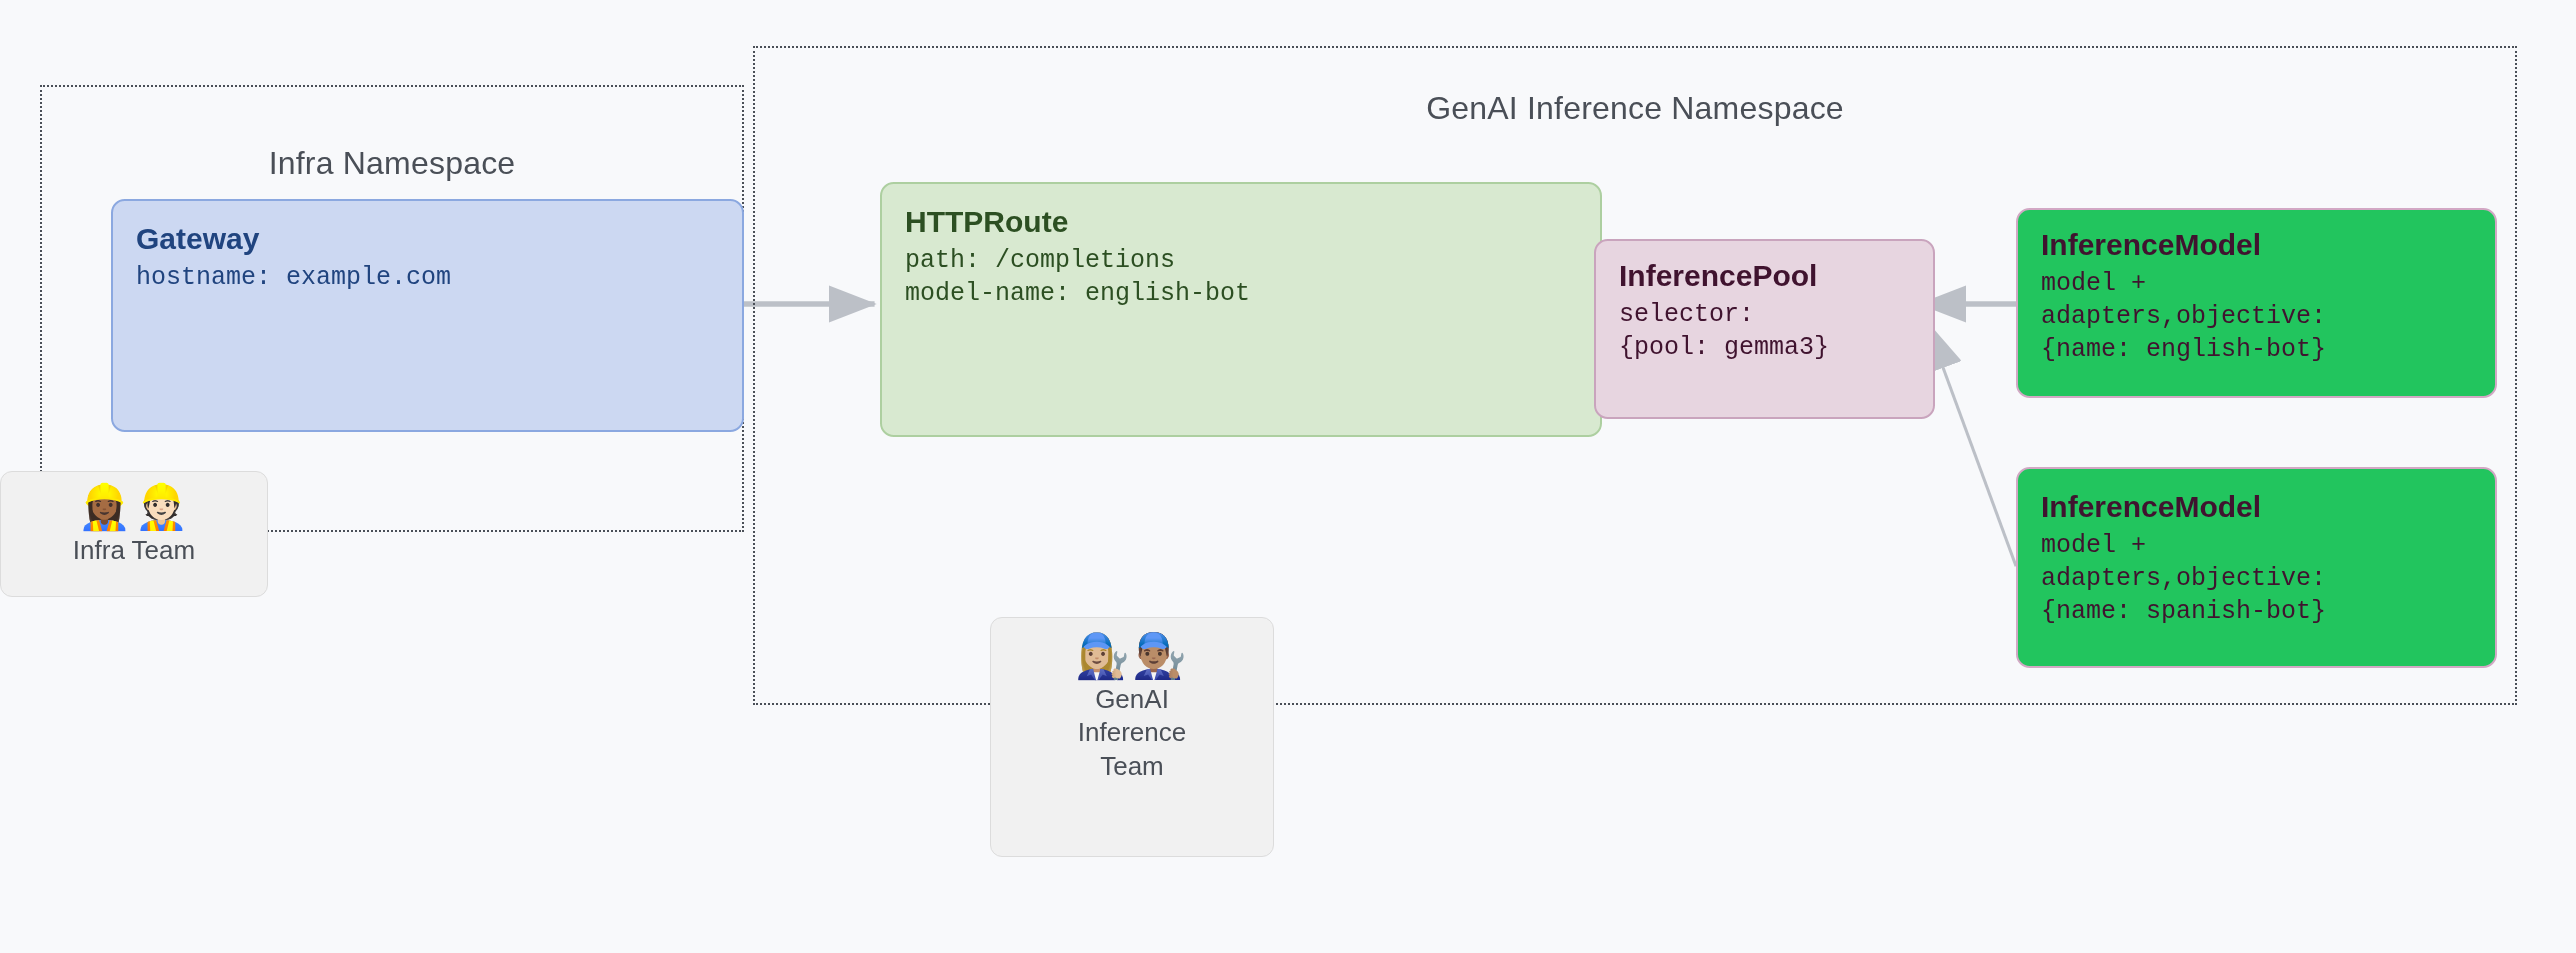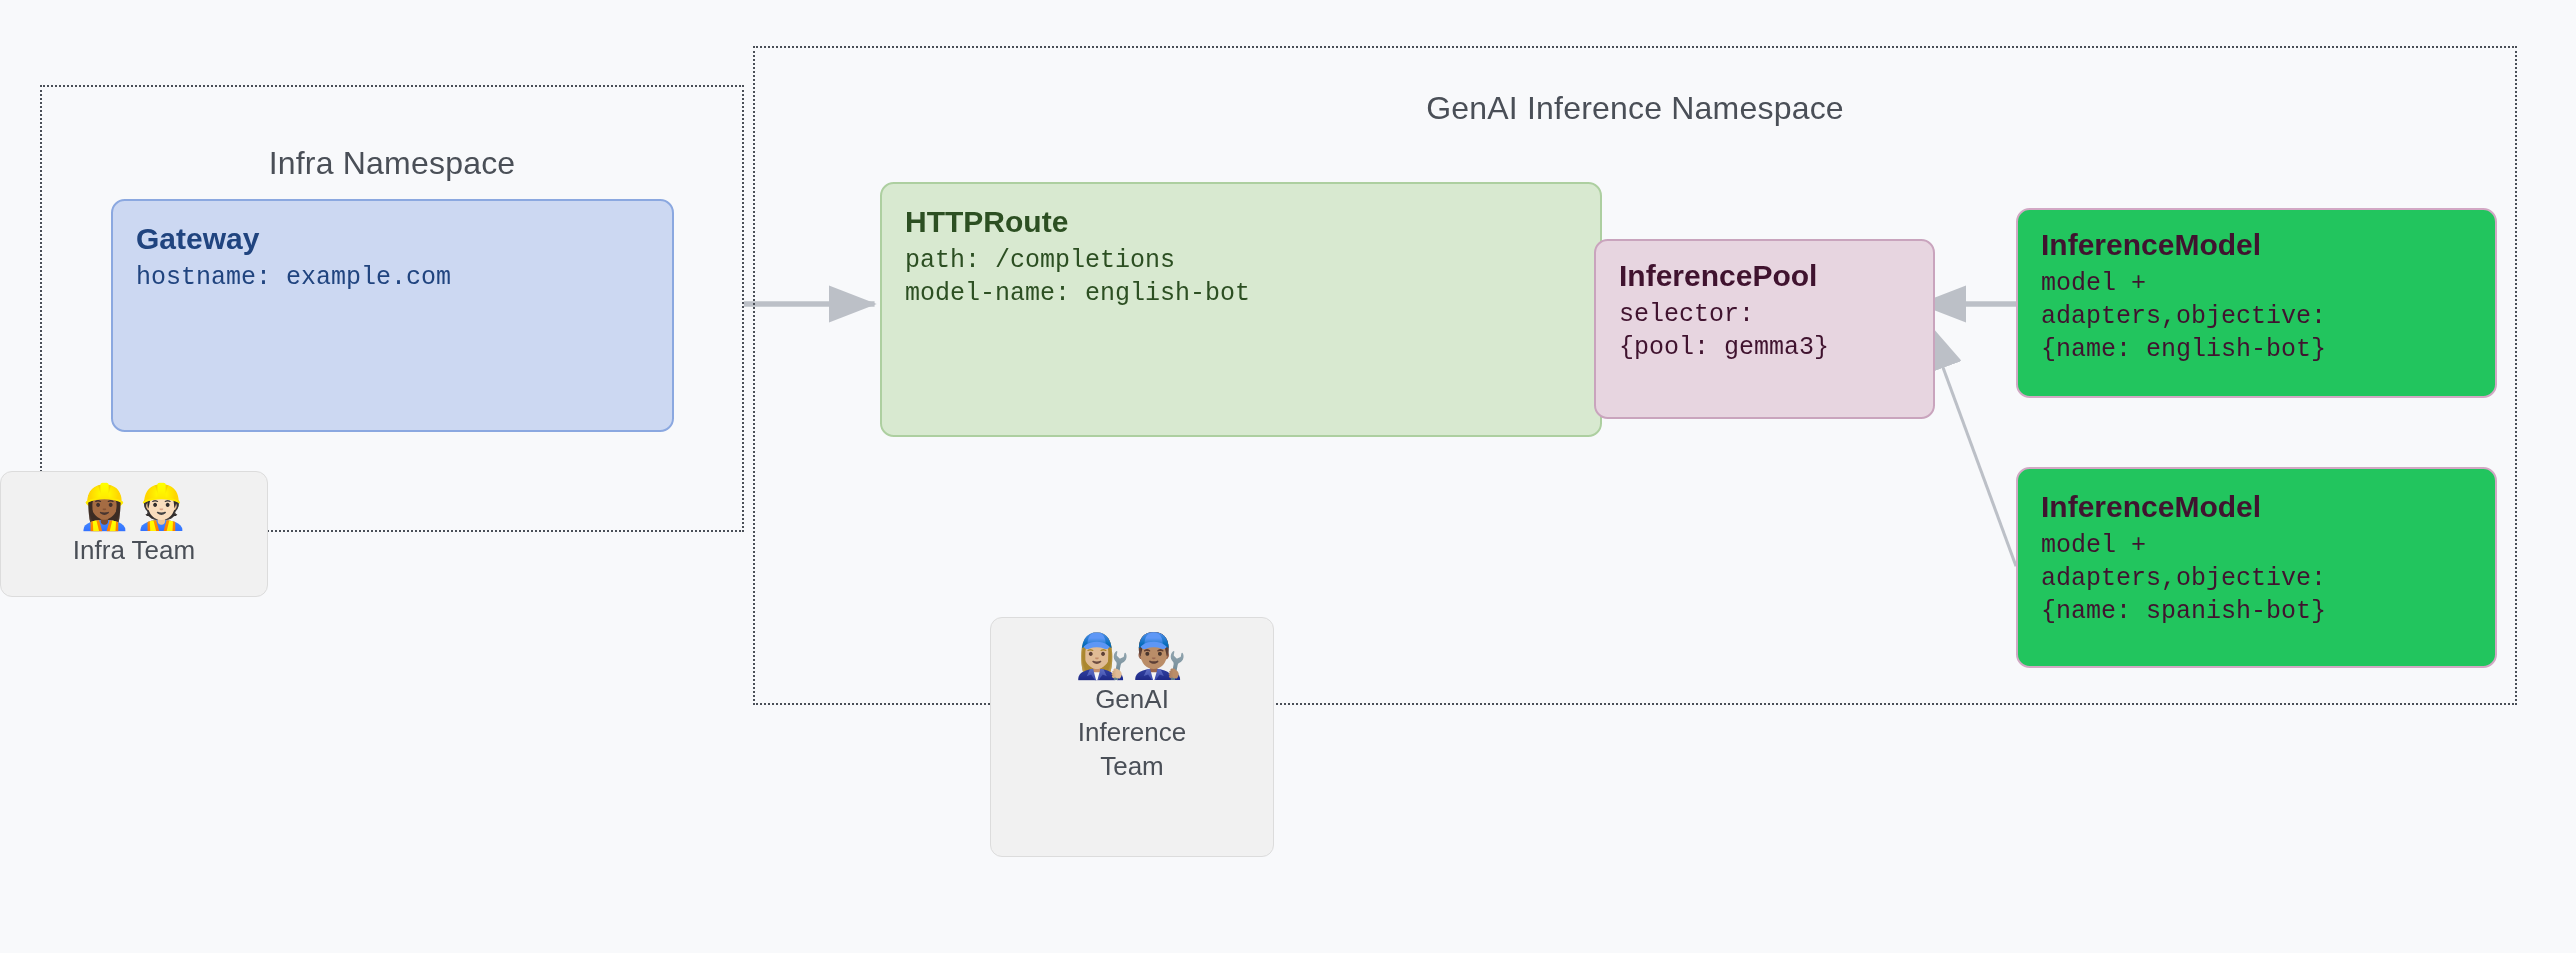--- a/index.html
+++ b/index.html
@@ -143,21 +143,21 @@
 
     <line x1="2652" y1="745" x2="2534" y2="424" stroke="#bcc0c7" stroke-width="4" marker-end="url(#arrowhead-thin)"></line>
   </svg>
 
   <div class="namespace" style="left:40px; top:85px; width:704px; height:447px;"></div>
   <div class="namespace-title" style="left:40px; top:125px; width:704px; text-align:center;margin-top:20px;">Infra Namespace</div>
 
   <div class="namespace" style="left:753px; top:46px; width:1764px; height:659px;"></div>
   <div class="namespace-title" style="left:753px; top:90px; width:1764px; text-align:center;">GenAI Inference Namespace</div>
 
-  <div class="resource res-gateway" style="left:111px; top:199px; width:563px; height:233px;">
+  <div class="resource res-gateway" style="left:111px; top:199px; width:633px; height:233px;">
     <div class="r-title">Gateway</div>
     <div class="r-lines">hostname: example.com</div>
   </div>
 
   <div class="resource res-httproute" style="left:880px; top:182px; width:722px; height:255px;">
     <div class="r-title">HTTPRoute</div>
     <div class="r-lines">path: /completions</div>
     <div class="r-lines">model-name: english-bot</div>
   </div>
 

